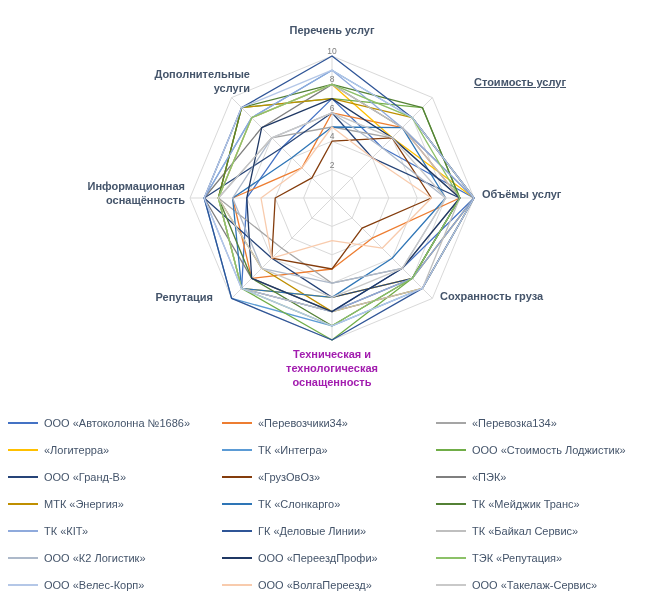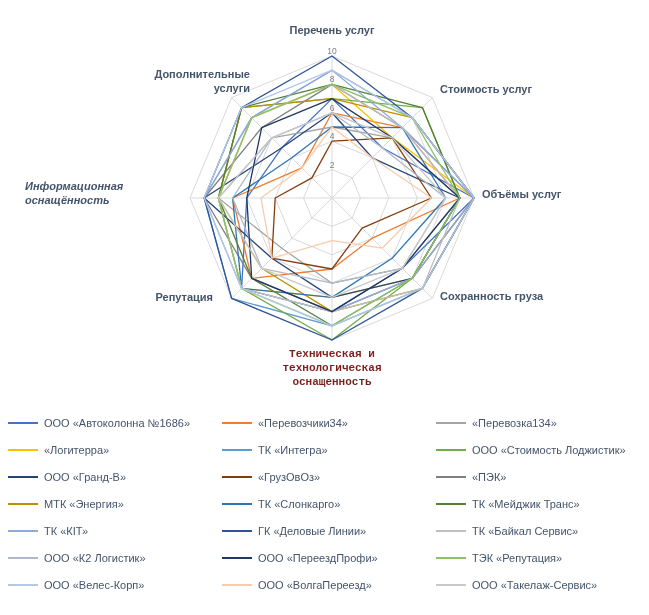--- a/index.html
+++ b/index.html
@@ -12,26 +12,26 @@
   }
   #radar-svg{position:absolute;left:0;top:0;}
   .axis-label{
     position:absolute;
     font-size:11px;
     font-weight:700;
     line-height:1.25;
     white-space:pre-line;
   }
   .al-top{left:232px;top:24px;width:200px;text-align:center;}
-  .al-ne{left:440px;top:83px;width:160px;text-align:left;}
+  .al-ne{left:440px;top:76px;width:160px;text-align:center;text-decoration:underline;}
   .al-e{left:482px;top:188px;width:160px;text-align:left;}
   .al-se{left:440px;top:290px;width:170px;text-align:left;}
   .al-bottom{left:232px;top:348px;width:200px;text-align:center;}
   .al-sw{left:93px;top:291px;width:120px;text-align:right;}
-  .al-w{left:25px;top:180px;width:160px;text-align:left;font-style:italic;}
+  .al-w{left:25px;top:180px;width:160px;text-align:right;}
   .al-nw{left:90px;top:68px;width:160px;text-align:right;}
   #legend{
     position:absolute;
     left:8px;top:414px;width:636px;
     display:grid;
     grid-template-columns:repeat(3,1fr);
     column-gap:6px;
     row-gap:10px;
     font-size:11px;
   }
@@ -93,21 +93,21 @@
       <polygon points="332.0,84.4 412.3,117.7 459.8,198.0 412.3,278.3 332.0,325.8 241.6,288.4 218.4,198.0 251.7,117.7" fill="none" stroke="#8CC168" stroke-width="1.3" stroke-linejoin="round"></polygon>
       <polygon points="332.0,70.2 412.3,117.7 474.0,198.0 422.4,288.4 332.0,325.8 241.6,288.4 204.2,198.0 241.6,107.6" fill="none" stroke="#B4C7E7" stroke-width="1.3" stroke-linejoin="round"></polygon>
       <polygon points="332.0,127.0 372.2,157.8 431.4,198.0 382.2,248.2 332.0,240.6 271.8,258.2 261.0,198.0 301.9,167.9" fill="none" stroke="#F8CBAD" stroke-width="1.3" stroke-linejoin="round"></polygon>
       <polygon points="332.0,112.8 392.2,137.8 445.6,198.0 402.3,268.3 332.0,297.4 261.7,268.3 218.4,198.0 271.8,137.8" fill="none" stroke="#C9C9C9" stroke-width="1.3" stroke-linejoin="round"></polygon>
     </svg>
 
   <div class="axis-label al-top" style="color: rgb(68, 84, 106);">Перечень услуг</div>
   <div class="axis-label al-ne" style="color: rgb(68, 84, 106);">Стоимость услуг</div>
   <div class="axis-label al-e" style="color: rgb(68, 84, 106);">Объёмы услуг</div>
   <div class="axis-label al-se" style="color: rgb(68, 84, 106);">Сохранность груза</div>
-  <div class="axis-label al-bottom" style="color: #7f1d1d; font-family: Liberation Mono, monospace;">Техническая и
+  <div class="axis-label al-bottom" style="color: #a21caf;">Техническая и
 технологическая
 оснащенность</div>
   <div class="axis-label al-sw" style="color: rgb(68, 84, 106);">Репутация</div>
   <div class="axis-label al-w" style="color: rgb(68, 84, 106);">Информационная
 оснащённость</div>
   <div class="axis-label al-nw" style="color: rgb(68, 84, 106);">Дополнительные
 услуги</div>
 
   <div id="legend" style="color: rgb(68, 84, 106);">
       <div class="legend-item">

